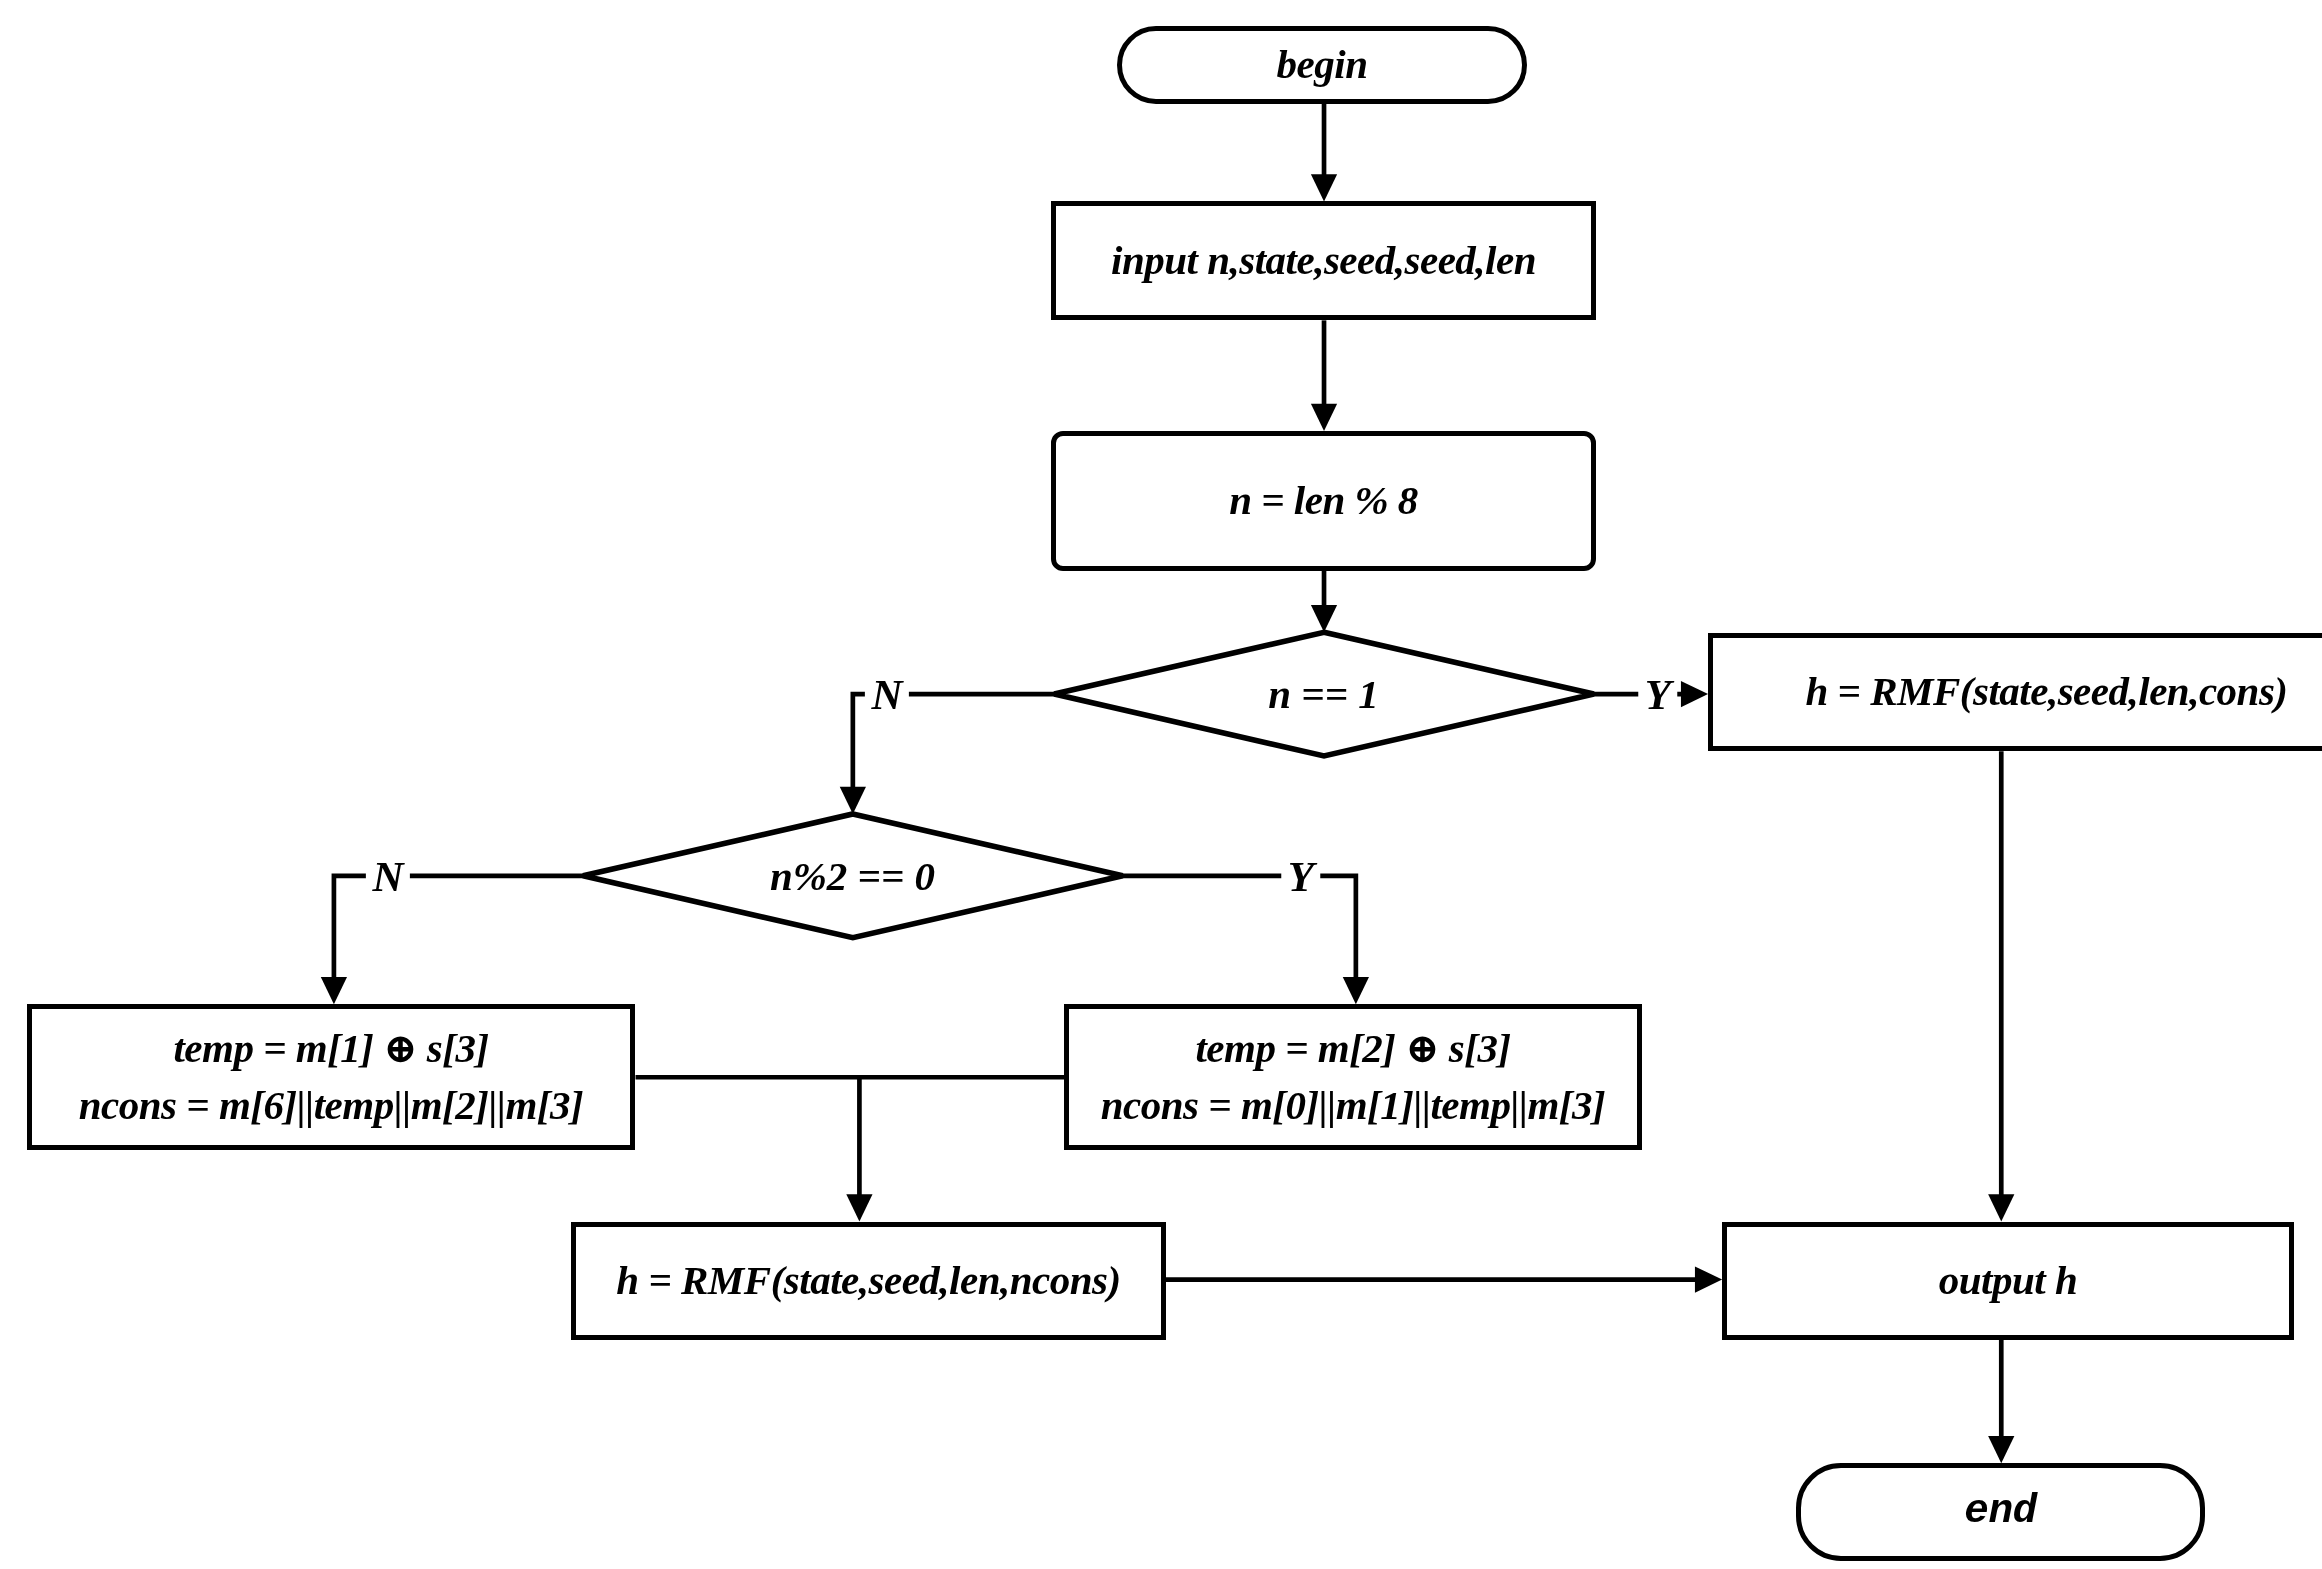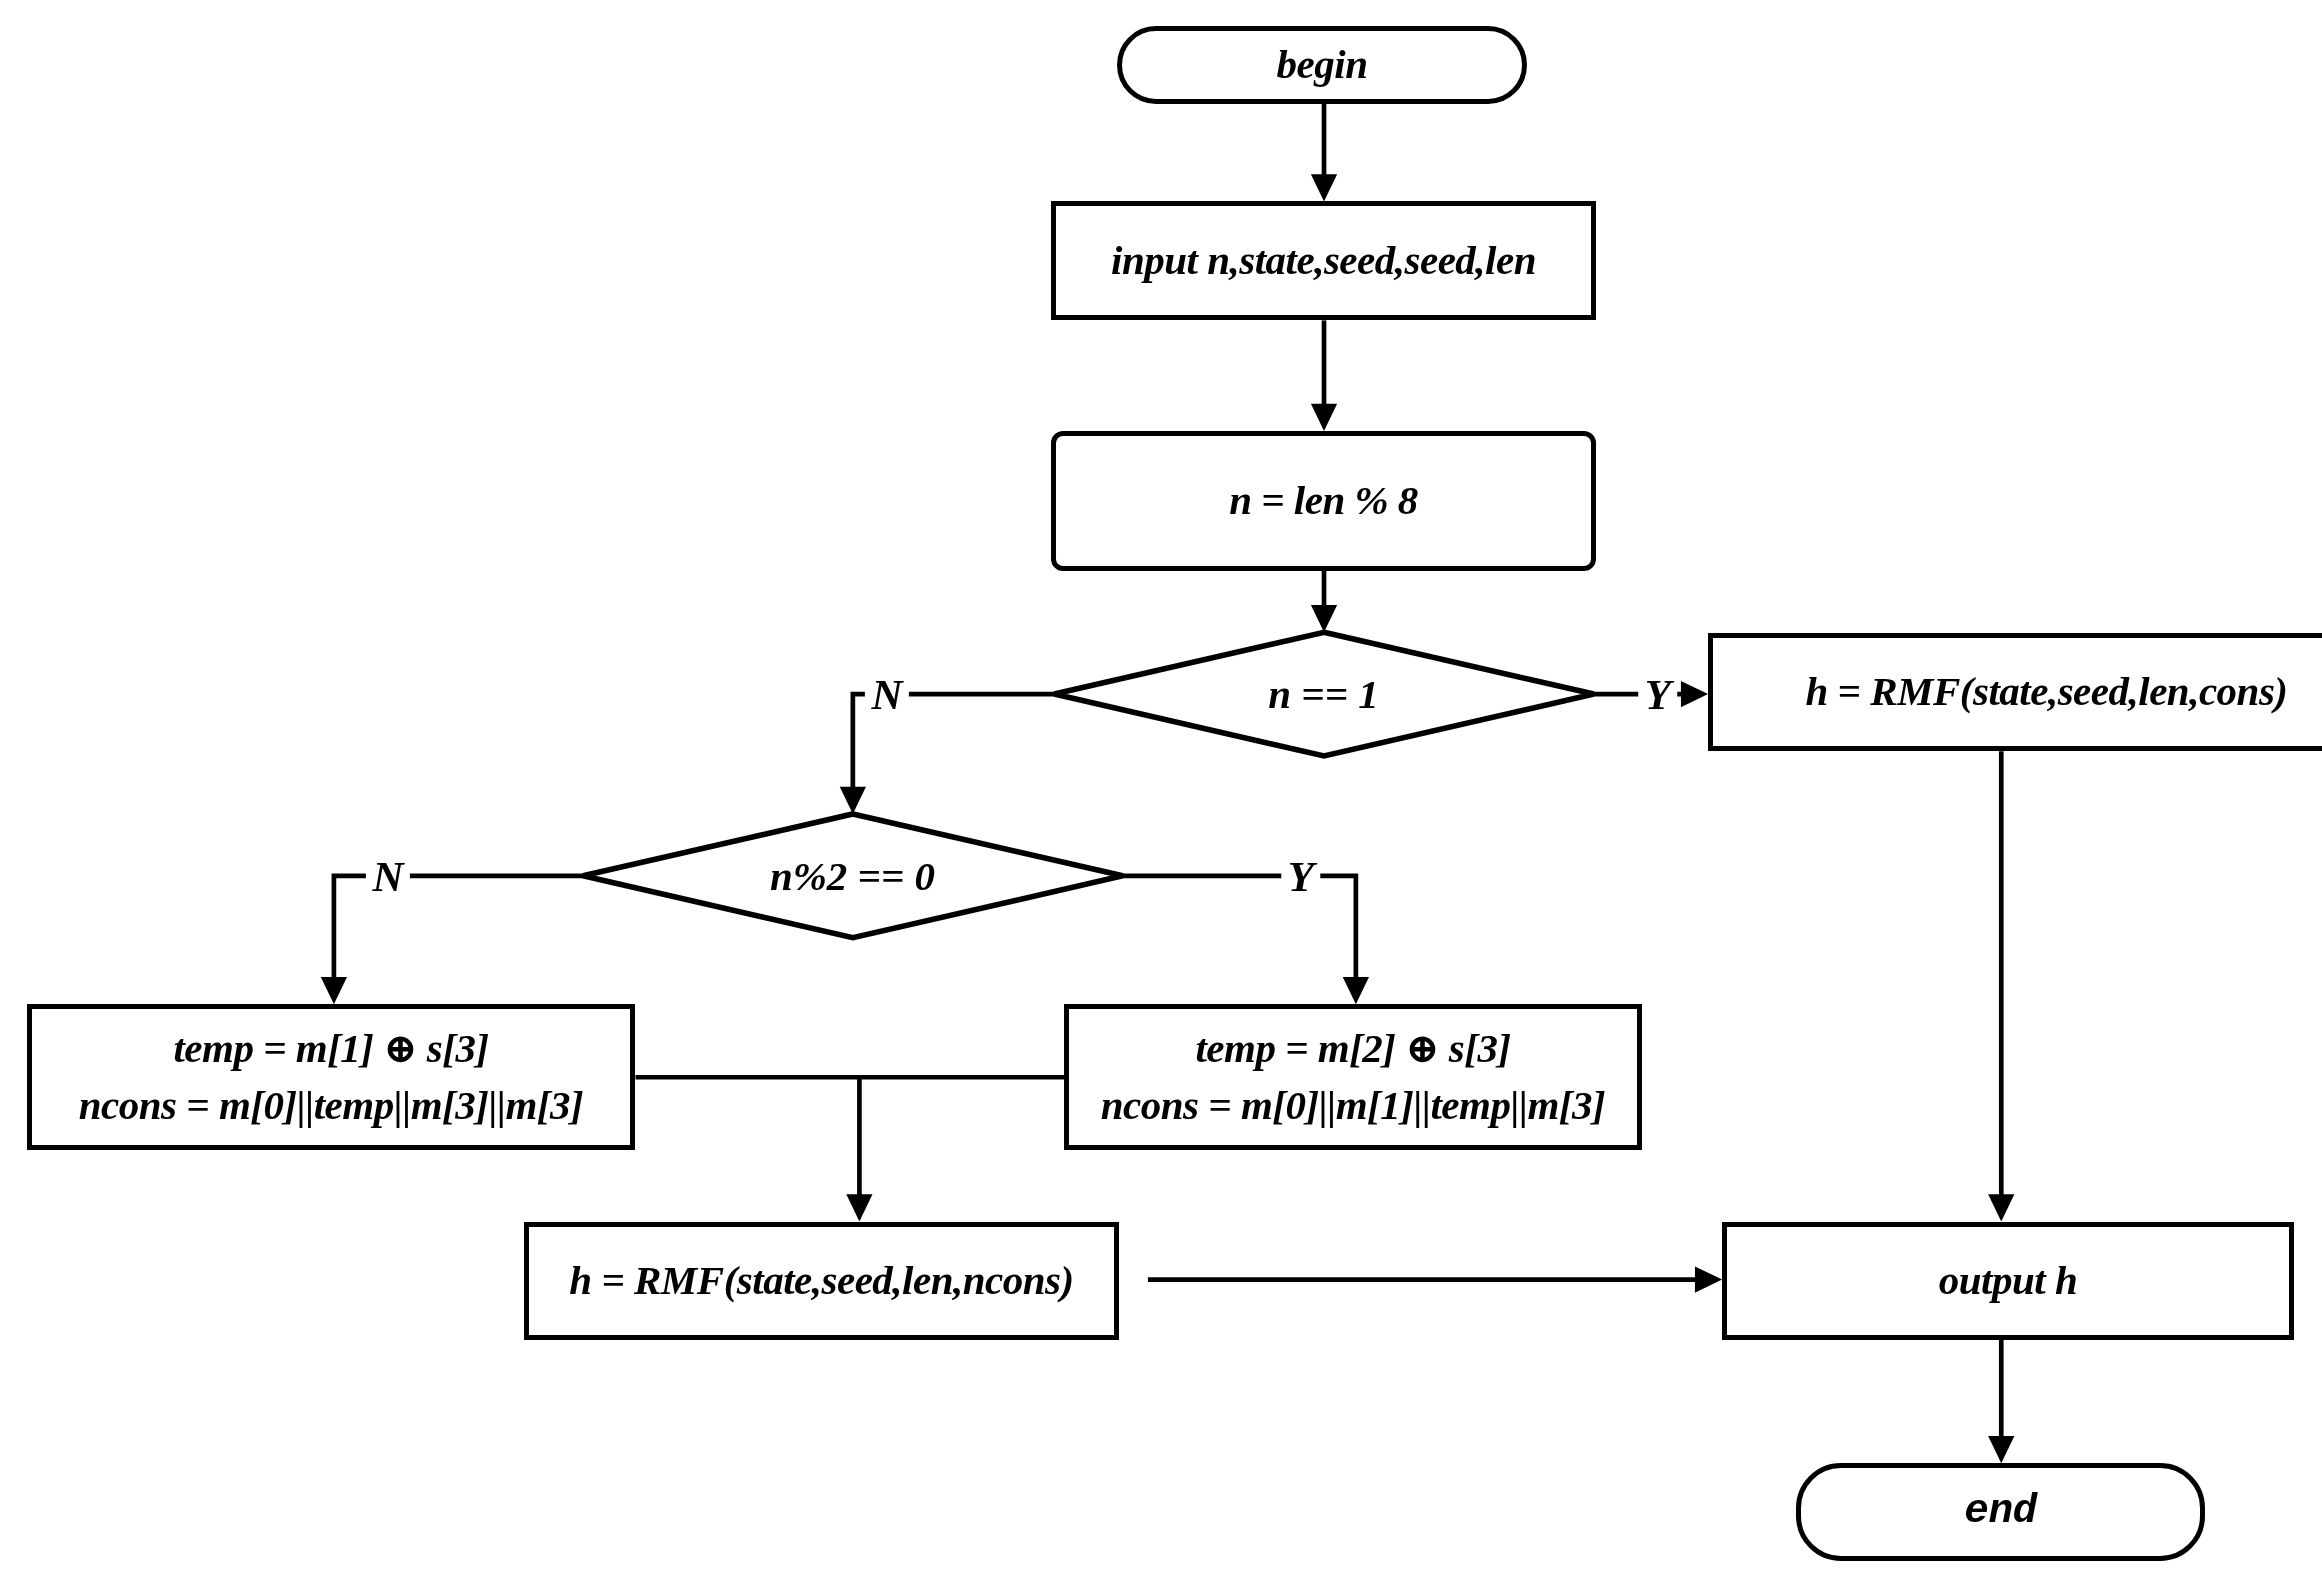--- a/index.html
+++ b/index.html
@@ -41,21 +41,21 @@
     z-index: 2;
     letter-spacing: -0.5px;
   }
   .terminator { border-radius: 45px; text-align: right; }
   .node-begin     { left: 1117px; top:   26px; width: 410px; height:  78px; }
   .node-input     { left: 1051px; top:  201px; width: 545px; height: 119px; }
   .node-mod       { left: 1051px; top:  431px; width: 545px; height: 140px; border-radius: 12px; }
   .node-rmf-cons  { left: 1708px; top:  633px; width: 677px; height: 118px; }
   .node-case-odd  { left:   27px; top: 1004px; width: 608px; height: 146px; }
   .node-case-even { left: 1064px; top: 1004px; width: 578px; height: 146px; }
-  .node-rmf-ncons { left:  524px; top: 1222px; width: 595px; height: 118px; }
+  .node-rmf-ncons { left:  571px; top: 1222px; width: 595px; height: 118px; }
   .node-output    { left: 1722px; top: 1222px; width: 572px; height: 118px; }
   .node-end       { left: 1796px; top: 1463px; width: 409px; height:  98px; font-family: Liberation Mono, monospace; }
   .diamond-label {
     position: absolute;
     width: 487px;
     height: 66px;
     display: flex;
     align-items: center;
     justify-content: center;
     font-weight: bold;
@@ -172,21 +172,21 @@
   <div class="node node-rmf-cons">
     <span>h = RMF(state,seed,len,cons)</span>
   </div>
 
   <div class="diamond-label diamond-label-2">
     <span>n%2 == 0</span>
   </div>
 
   <div class="node node-case-odd">
     <span>temp = m[1] ⊕ s[3]</span>
-    <span>ncons = m[0]||temp||m[3]||m[3]</span>
+    <span>ncons = m[6]||temp||m[2]||m[3]</span>
   </div>
 
   <div class="node node-case-even">
     <span>temp = m[2] ⊕ s[3]</span>
     <span>ncons = m[0]||m[1]||temp||m[3]</span>
   </div>
 
   <div class="node node-rmf-ncons">
     <span>h = RMF(state,seed,len,ncons)</span>
   </div>

